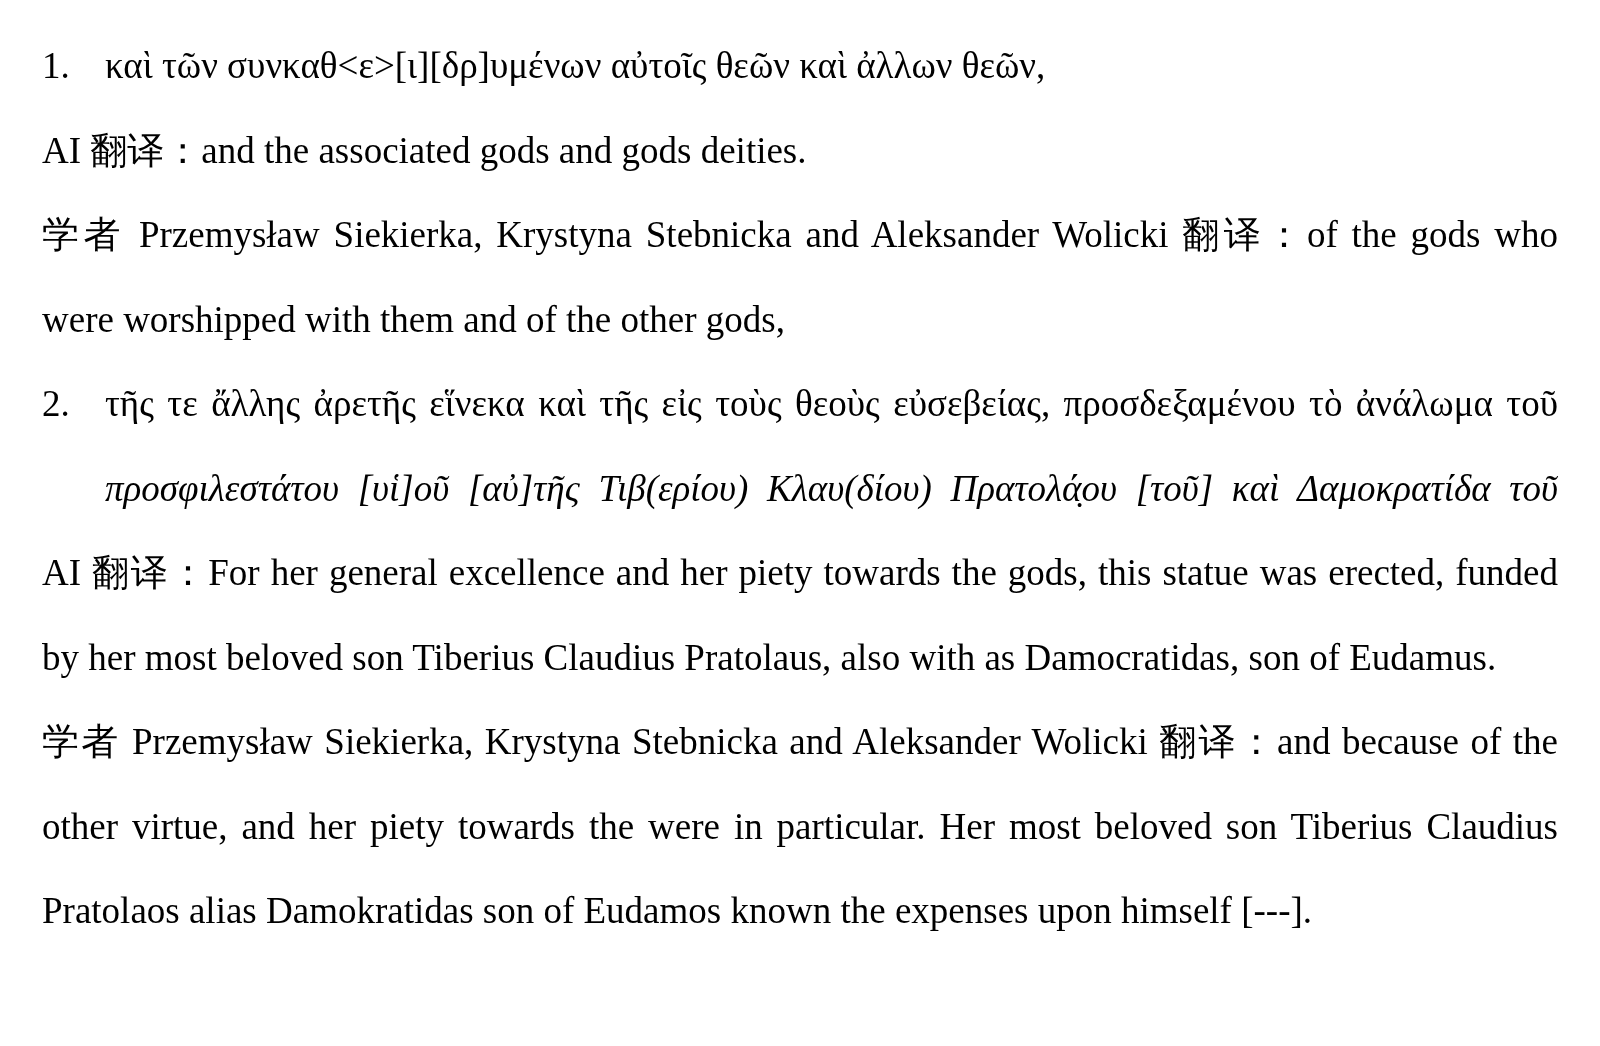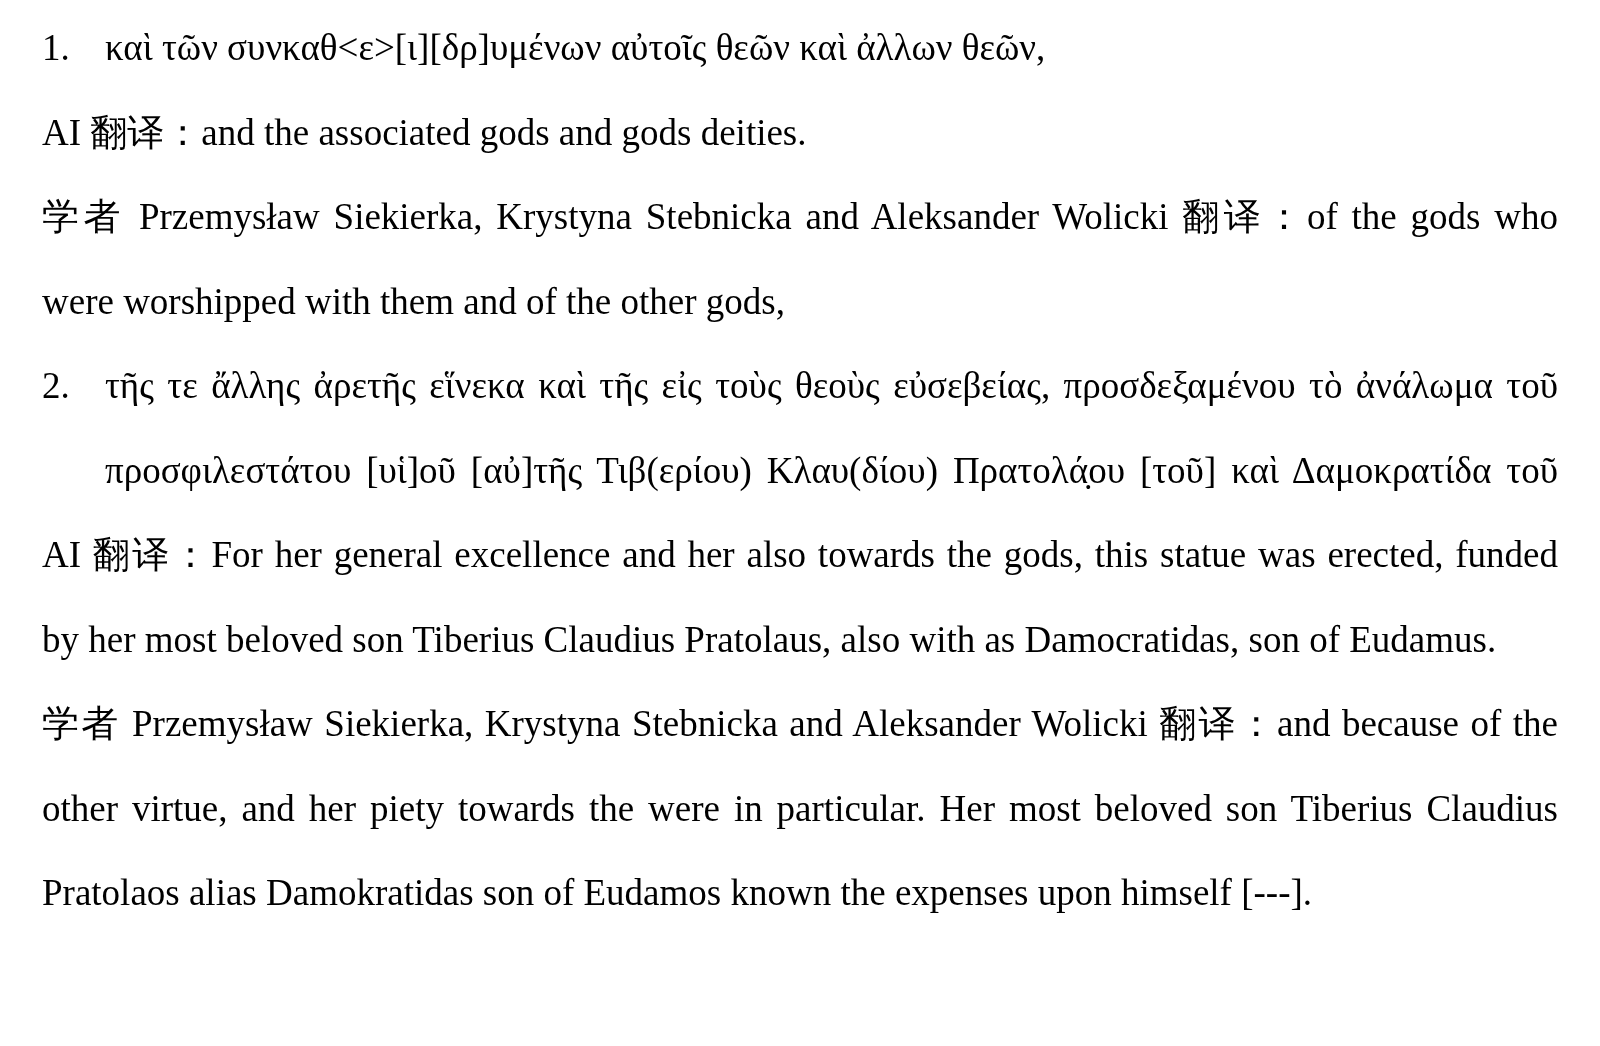--- a/index.html
+++ b/index.html
@@ -9,35 +9,36 @@
   }
   body {
     width: 1600px;
     height: 1046px;
     overflow: hidden;
     color: #000000;
     font-family: "Liberation Serif", "DejaVu Serif", serif;
     font-size: 37px;
   }
   .doc {
-    padding: 6px 42px 0 42px;
+    padding: 24px 42px 0 42px;
   }
   .line {
     line-height: 84.5px;
     height: 84.5px;
     white-space: nowrap;
     overflow: visible;
   }
   .line.justify {
     white-space: normal;
     text-align: justify;
     text-align-last: justify;
   }
   .line.indent {
     padding-left: 63px;
+    font-style: italic;
   }
   .num {
     display: inline-block;
     width: 63px;
   }
 </style>
 </head>
 <body>
 
 <div class="doc">
@@ -45,20 +46,20 @@
   <div class="line"><span class="num">1.</span><span>καὶ τῶν συνκαθ&lt;ε&gt;[ι][δρ]υμένων αὐτοῖς θεῶν καὶ ἀλλων θεῶν,</span></div>
 
   <div class="line">AI 翻译：and the associated gods and gods deities.</div>
 
   <div class="line justify">学者 Przemysław Siekierka, Krystyna Stebnicka and Aleksander Wolicki 翻译：of the gods who</div>
   <div class="line">were worshipped with them and of the other gods,</div>
 
   <div class="line justify"><span class="num">2.</span><span>τῆς τε ἄλλης ἀρετῆς εἵνεκα καὶ τῆς εἰς τοὺς θεοὺς εὐσεβείας, προσδεξαμένου τὸ ἀνάλωμα τοῦ</span></div>
   <div class="line justify indent">προσφιλεστάτου [υἱ]οῦ [αὐ]τῆς Τιβ(ερίου) Κλαυ(δίου) Πρατολά̣ου [τοῦ] καὶ Δαμοκρατίδα τοῦ</div>
 
-  <div class="line justify">AI 翻译：For her general excellence and her also towards the gods, this statue was erected, funded</div>
+  <div class="line justify">AI 翻译：For her general excellence and her piety towards the gods, this statue was erected, funded</div>
   <div class="line">by her most beloved son Tiberius Claudius Pratolaus, also with as Damocratidas, son of Eudamus.</div>
 
   <div class="line justify">学者 Przemysław Siekierka, Krystyna Stebnicka and Aleksander Wolicki 翻译：and because of the</div>
   <div class="line justify">other virtue, and her piety towards the were in particular. Her most beloved son Tiberius Claudius</div>
   <div class="line">Pratolaos alias Damokratidas son of Eudamos known the expenses upon himself [---].</div>
 
 </div>
 
 </body></html>

